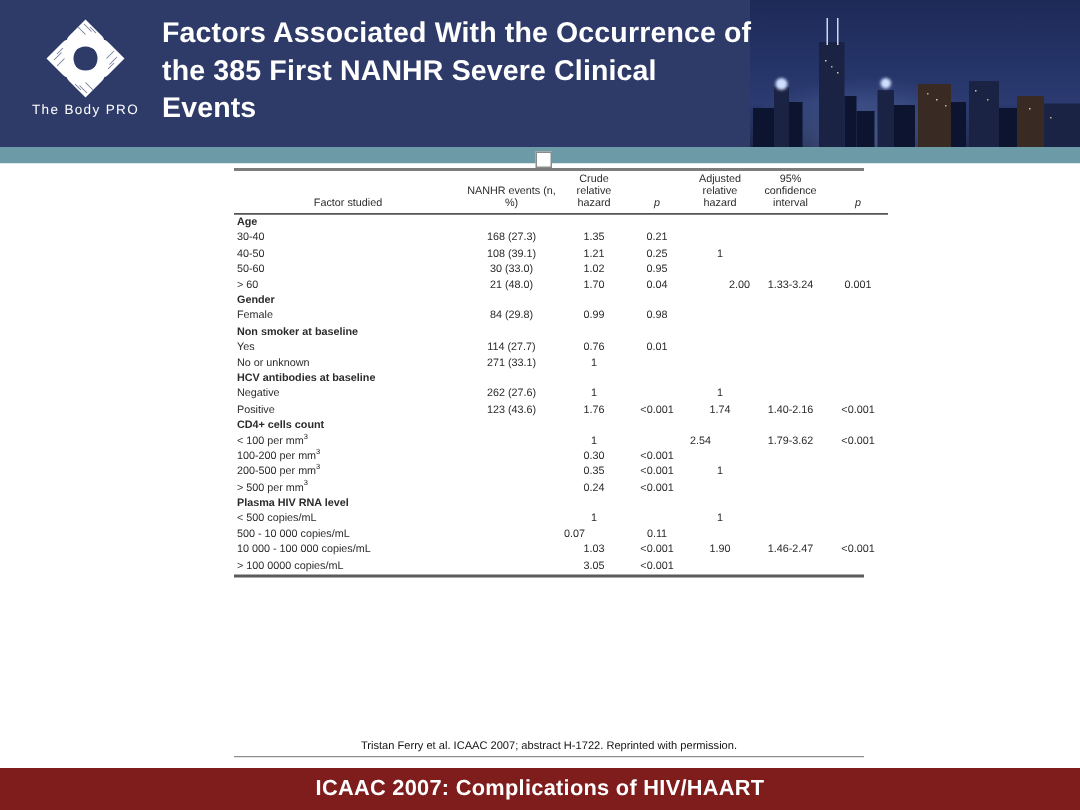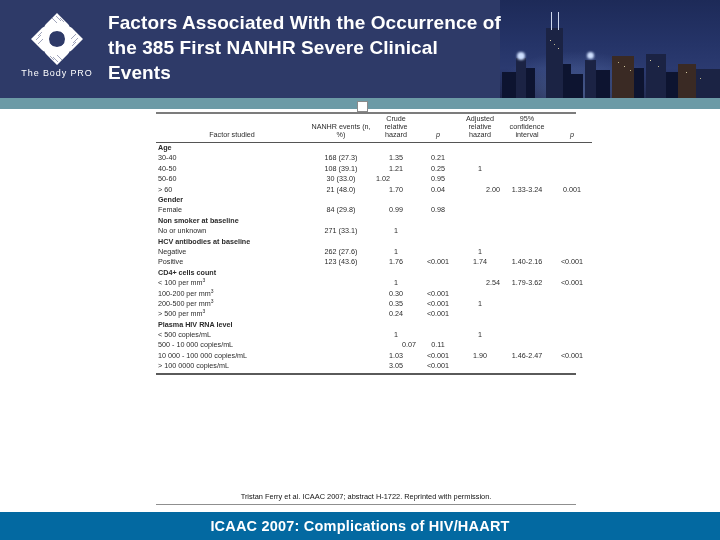--- a/index.html
+++ b/index.html
@@ -90,21 +90,21 @@
 
   .citation{
     position:absolute;left:156px;top:383px;width:420px;
     text-align:center;font-size:7.4px;color:#111;
   }
   .cite-rule{position:absolute;left:156px;top:395px;width:420px;height:1px;background:#8f8f8f;}
 
   
   .footer{
     position:absolute;left:0;top:512px;width:720px;height:28px;
-    background:#0369a1;
+    background:#7f1d1d;
   }
   .footer-text{
     position:absolute;left:0;top:0;width:720px;height:28px;
     display:flex;align-items:center;justify-content:center;
     color:#ffffff;font-size:14.5px;font-weight:bold;letter-spacing:.2px;
   }
   .footer-gap{position:absolute;left:0;top:505px;width:720px;height:7px;background:#ffffff;}
 </style>
 </head>
 <body>
@@ -230,21 +230,21 @@
               <td style="text-align: center;">108 (39.1)</td>
               <td style="text-align: center;">1.21</td>
               <td style="text-align: center;">0.25</td>
               <td style="text-align: center;">1</td>
               <td style="text-align: center;"></td>
               <td style="text-align: center;"></td>
             </tr>
             <tr>
               <td class="lvl">50-60</td>
               <td style="text-align: center;">30 (33.0)</td>
-              <td style="text-align: left; margin-top: 20px;">1.02</td>
+              <td style="text-align: center; margin-top: 20px;">1.02</td>
               <td style="text-align: center;">0.95</td>
               <td style="text-align: center;"></td>
               <td style="text-align: center;"></td>
               <td style="text-align: center;"></td>
             </tr>
             <tr>
               <td class="lvl">&gt; 60</td>
               <td style="text-align: center;">21 (48.0)</td>
               <td style="text-align: center;">1.70</td>
               <td style="text-align: center;">0.04</td>
@@ -273,20 +273,29 @@
             <tr>
               <td class="grp">Non smoker at baseline</td>
               <td></td>
               <td></td>
               <td></td>
               <td></td>
               <td></td>
               <td></td>
             </tr>
             <tr>
+              <td class="lvl">Yes</td>
+              <td style="text-align: center;">114 (27.7)</td>
+              <td style="text-align: center;">0.76</td>
+              <td style="text-align: center;">0.01</td>
+              <td style="text-align: center;"></td>
+              <td style="text-align: center;"></td>
+              <td style="text-align: center;"></td>
+            </tr>
+            <tr>
               <td class="lvl">No or unknown</td>
               <td style="text-align: center;">271 (33.1)</td>
               <td style="text-align: center;">1</td>
               <td style="text-align: center;"></td>
               <td style="text-align: center;"></td>
               <td style="text-align: center;"></td>
               <td style="text-align: center;"></td>
             </tr>
             <tr>
               <td class="grp">HCV antibodies at baseline</td>
@@ -322,21 +331,21 @@
               <td></td>
               <td></td>
               <td></td>
               <td></td>
             </tr>
             <tr>
               <td class="lvl">&lt; 100 per mm<sup>3</sup></td>
               <td style="text-align: center;"></td>
               <td style="text-align: center;">1</td>
               <td style="text-align: center;"></td>
-              <td style="text-align: right;">2.54</td>
+              <td style="text-align: left;">2.54</td>
               <td style="text-align: center;">1.79-3.62</td>
               <td style="text-align: center;">&lt;0.001</td>
             </tr>
             <tr>
               <td class="lvl">100-200 per mm<sup>3</sup></td>
               <td style="text-align: center;"></td>
               <td style="text-align: center;">0.30</td>
               <td style="text-align: center;">&lt;0.001</td>
               <td style="text-align: center;"></td>
               <td style="text-align: center;"></td>
@@ -374,21 +383,21 @@
               <td style="text-align: center;"></td>
               <td style="text-align: center;">1</td>
               <td style="text-align: center;"></td>
               <td style="text-align: center;">1</td>
               <td style="text-align: center;"></td>
               <td style="text-align: center;"></td>
             </tr>
             <tr>
               <td class="lvl">500 - 10 000 copies/mL</td>
               <td style="text-align: center;"></td>
-              <td style="text-align: right;">0.07</td>
+              <td style="text-align: left;">0.07</td>
               <td style="text-align: center;">0.11</td>
               <td style="text-align: center;"></td>
               <td style="text-align: center;"></td>
               <td style="text-align: center;"></td>
             </tr>
             <tr>
               <td class="lvl">10 000 - 100 000 copies/mL</td>
               <td style="text-align: center;"></td>
               <td style="text-align: center;">1.03</td>
               <td style="text-align: center;">&lt;0.001</td>

